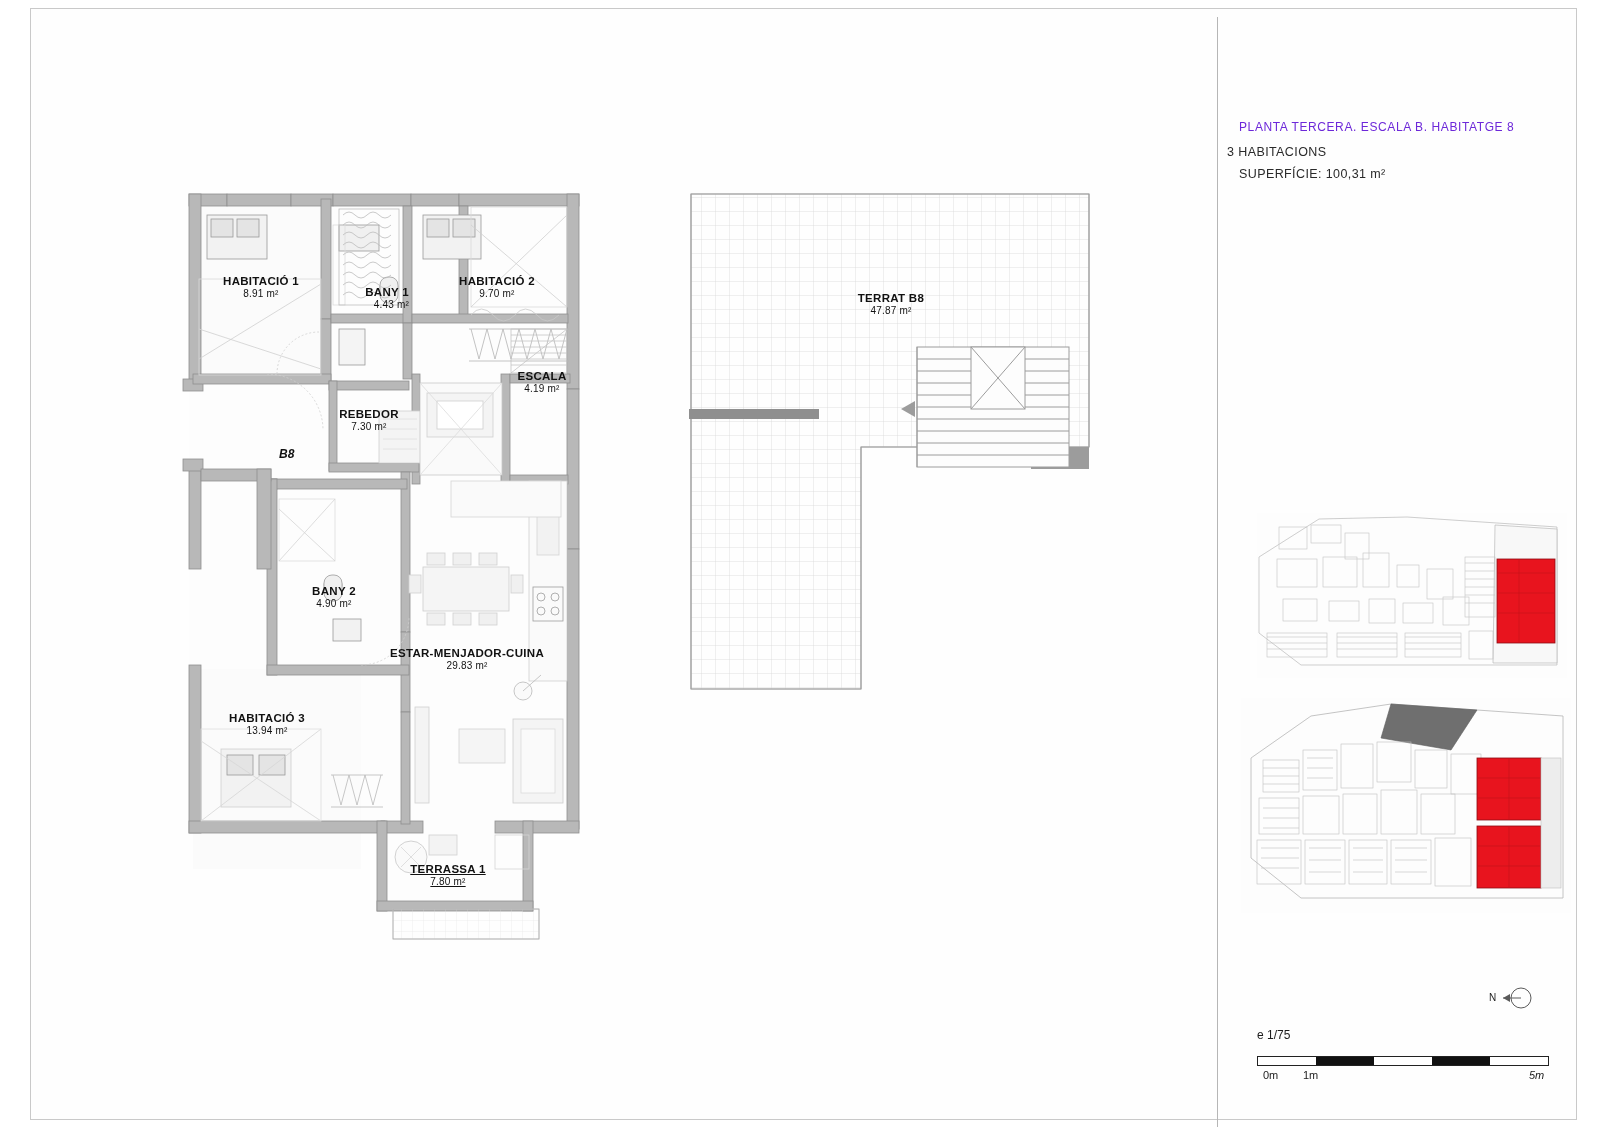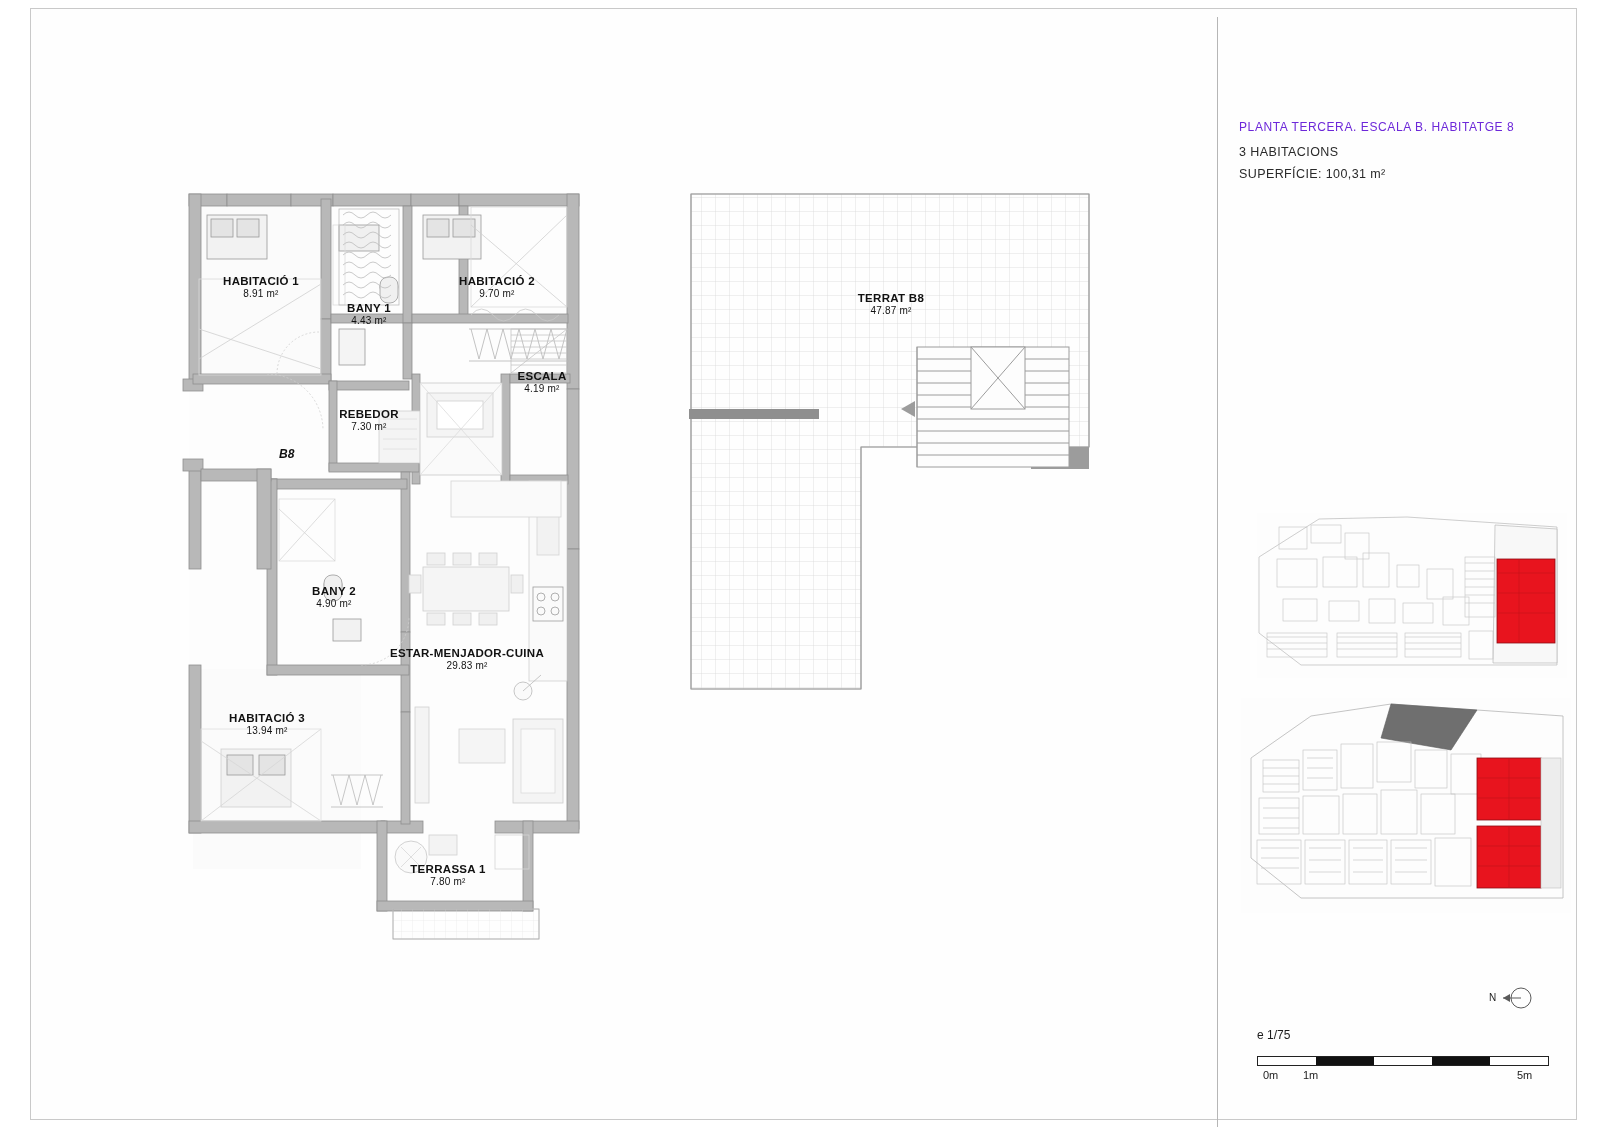--- a/index.html
+++ b/index.html
@@ -52,21 +52,21 @@
   .sub-1 {
     position: absolute;
     left: 20px; top: 102px;
     font-size: 12px;
     letter-spacing: 0.6px;
     color: #6d28d9;
     white-space: nowrap;
   }
   .sub-2 {
     position: absolute;
-    left: 20px; top: 127px;
+    left: 8px; top: 127px;
     font-size: 12.5px;
     letter-spacing: 0.4px;
     color: #2a2a2a;
     white-space: nowrap;
   }
   .sub-3 {
     position: absolute;
     left: 20px; top: 149px;
     font-size: 12.5px;
     letter-spacing: 0.4px;
@@ -379,21 +379,21 @@
           </g>
         </g>
 
       </svg>
 
       
       <div class="plan-label" style="left:136px; top:245px; width:108px;">
         <span class="nm">HABITACIÓ 1</span>
         <span class="ar">8.91 m²</span>
       </div>
-      <div class="plan-label" style="left:258px; top:272px; width:80px;">
+      <div class="plan-label" style="left:258px; top:256px; width:80px;text-align:right;">
         <span class="nm">BANY 1</span>
         <span class="ar">4.43 m²</span>
       </div>
       <div class="plan-label" style="left:372px; top:245px; width:108px;">
         <span class="nm">HABITACIÓ 2</span>
         <span class="ar">9.70 m²</span>
       </div>
       <div class="plan-label" style="left:250px; top:378px; width:96px;">
         <span class="nm">REBEDOR</span>
         <span class="ar">7.30 m²</span>
@@ -407,21 +407,21 @@
         <span class="ar">4.90 m²</span>
       </div>
       <div class="plan-label" style="left:296px; top:617px; width:200px;">
         <span class="nm">ESTAR-MENJADOR-CUINA</span>
         <span class="ar">29.83 m²</span>
       </div>
       <div class="plan-label" style="left:136px; top:682px; width:120px;">
         <span class="nm">HABITACIÓ 3</span>
         <span class="ar">13.94 m²</span>
       </div>
-      <div class="plan-label" style="left:322px; top:833px; width:110px;">
+      <div class="plan-label" style="left:322px; top:833px; width:110px;text-decoration:underline;">
         <span class="nm">TERRASSA 1</span>
         <span class="ar">7.80 m²</span>
       </div>
       <div class="plan-label" style="left:750px; top:262px; width:140px;">
         <span class="nm">TERRAT B8</span>
         <span class="ar">47.87 m²</span>
       </div>
 
       <div class="tag-b8">B8</div>
     </div>
@@ -518,18 +518,18 @@
       </div>
 
       <div class="scale-wrap">
         <div class="scale-label">e 1/75</div>
         <div class="scalebar">
           <div class="scaleseg" style="left:58px; width:58px;"></div>
           <div class="scaleseg" style="left:174px; width:58px;"></div>
         </div>
         <div class="ticklabel" style="left:-4px;padding-left:10px;">0m</div>
         <div class="ticklabel" style="left:46px;">1m</div>
-        <div class="ticklabel" style="left:260px;">5m</div>
+        <div class="ticklabel" style="left:272px;font-style:italic;">5m</div>
       </div>
 
     </div>
   </div>
 </div>
 
 </body></html>

